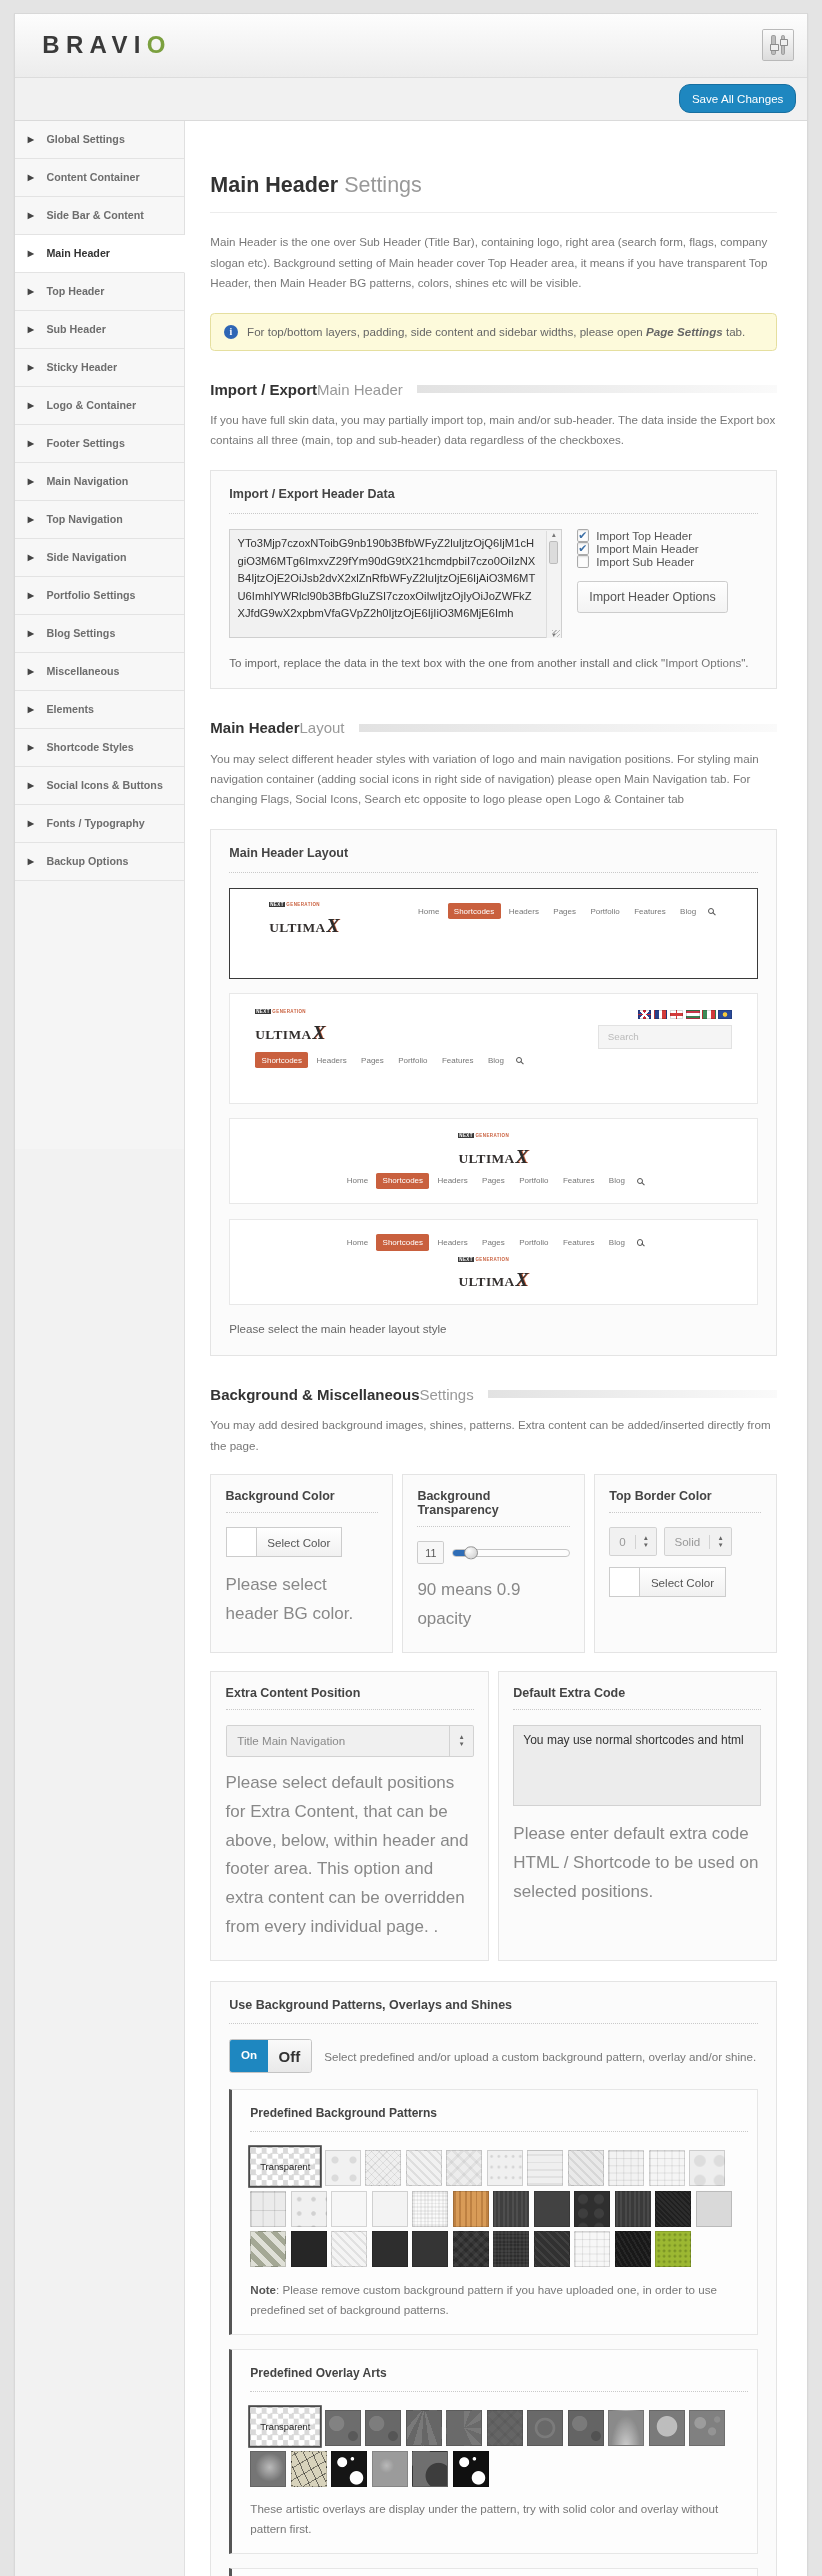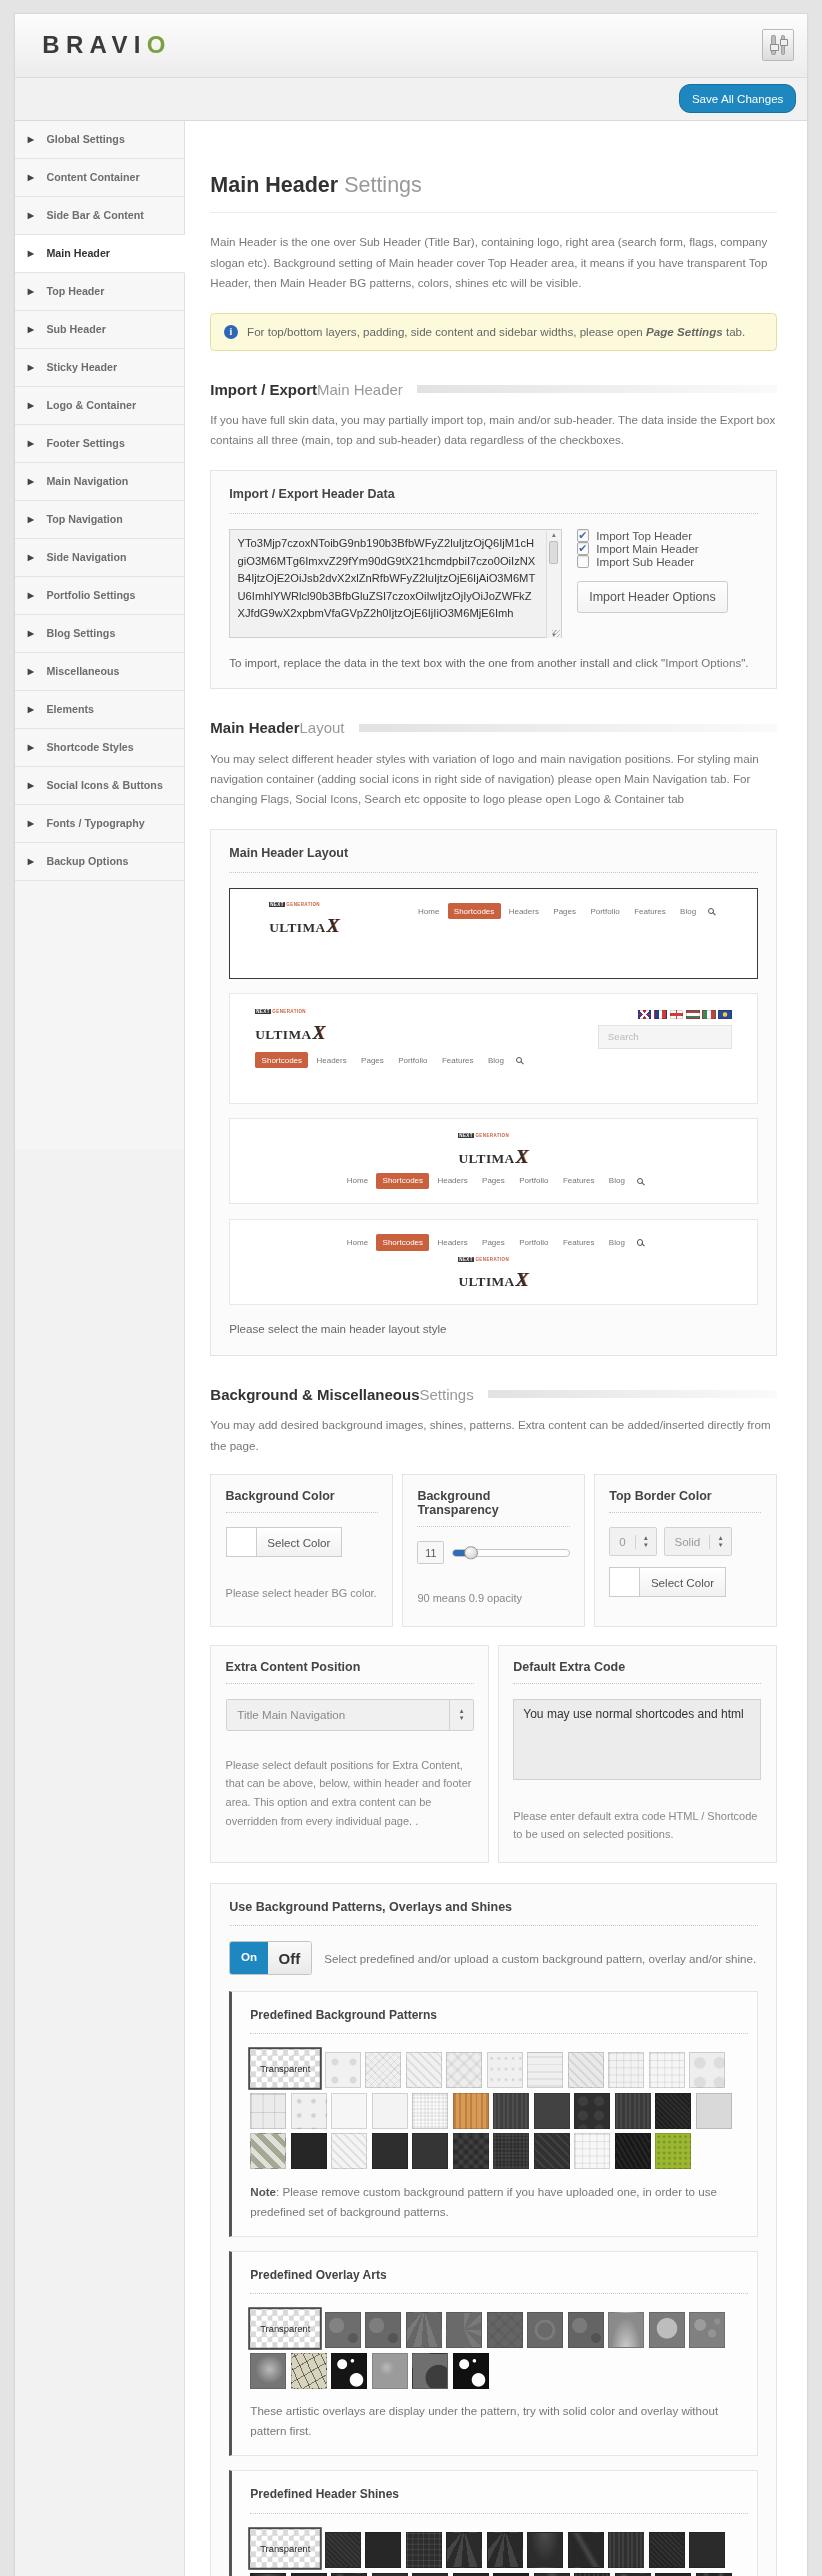--- a/index.html
+++ b/index.html
@@ -96,21 +96,21 @@
   .flag-it { background:linear-gradient(90deg,#3c8b57 33%,#fff 33% 66%,#d23b3b 66%); }
   .flag-eu { background:radial-gradient(circle 2.7px at 50% 50%,#f4c93c 0 1.8px,transparent 2.7px),#2a4b9b; }
   .mini-searchbox { width:134px; height:24px; background:#f5f5f5; border:0.9px solid #e2e2e2; color:#bbb; font-size:9.8px;
                     display:flex; align-items:center; padding:0 9px; margin-top:5.4px; }
 
   
   .col-row { display:flex; gap:9px; margin:18px 0; }
   .mini-box { background:#fbfbfb; border:0.9px solid #e4e4e4; padding:14.3px 14.3px 18px 14.3px; flex:1; }
   .mini-box h4 { font-size:12.5px; color:#444; margin-bottom:9px; font-weight:bold; }
   .mini-box .dotted { margin:9px 0 14.3px 0; }
-  .mini-box .cap { color:#888; font-size:11px; line-height:1.7; margin-top:25px; }
+  .mini-box .cap { color:#888; font-size:17px; line-height:1.7; margin-top:12px; }
   .color-pick { display:inline-flex; }
   .color-chip { width:30px; height:30px; background:#fff; border:0.9px solid #ccc; border-right:none; }
   .btn-color { background:linear-gradient(#fff,#f1f1f1); border:0.9px solid #ccc; padding:0 10.7px; height:30px; font-size:11.6px; color:#555; font-family:inherit; cursor:pointer; }
   .trans-row { display:flex; align-items:center; gap:7.2px; }
   .num-box { width:27px; height:23px; background:#f7f7f7; border:0.9px solid #ccc; border-radius:1.8px; display:flex; align-items:center; justify-content:center; font-size:10.7px; color:#555; }
   .slider { position:relative; flex:1; max-width:143px; height:8px; background:#fdfdfd; border:0.9px solid #c5c5c5; border-radius:4.5px; }
   .slider .fill { position:absolute; left:0; top:0; bottom:0; width:14%; background:#2f6db6; border-radius:4.5px 0 0 4.5px; }
   .slider .knob { position:absolute; left:10%; top:50%; transform:translateY(-50%); width:13.4px; height:13.4px; border-radius:50%;
                   background:radial-gradient(circle at 35% 30%,#fcfcfc,#c9c9c9); border:0.9px solid #8f8f8f; }
   .stepper { display:inline-flex; align-items:center; background:#f1f1f1; border:0.9px solid #d2d2d2; border-radius:1.8px; height:29px; }

